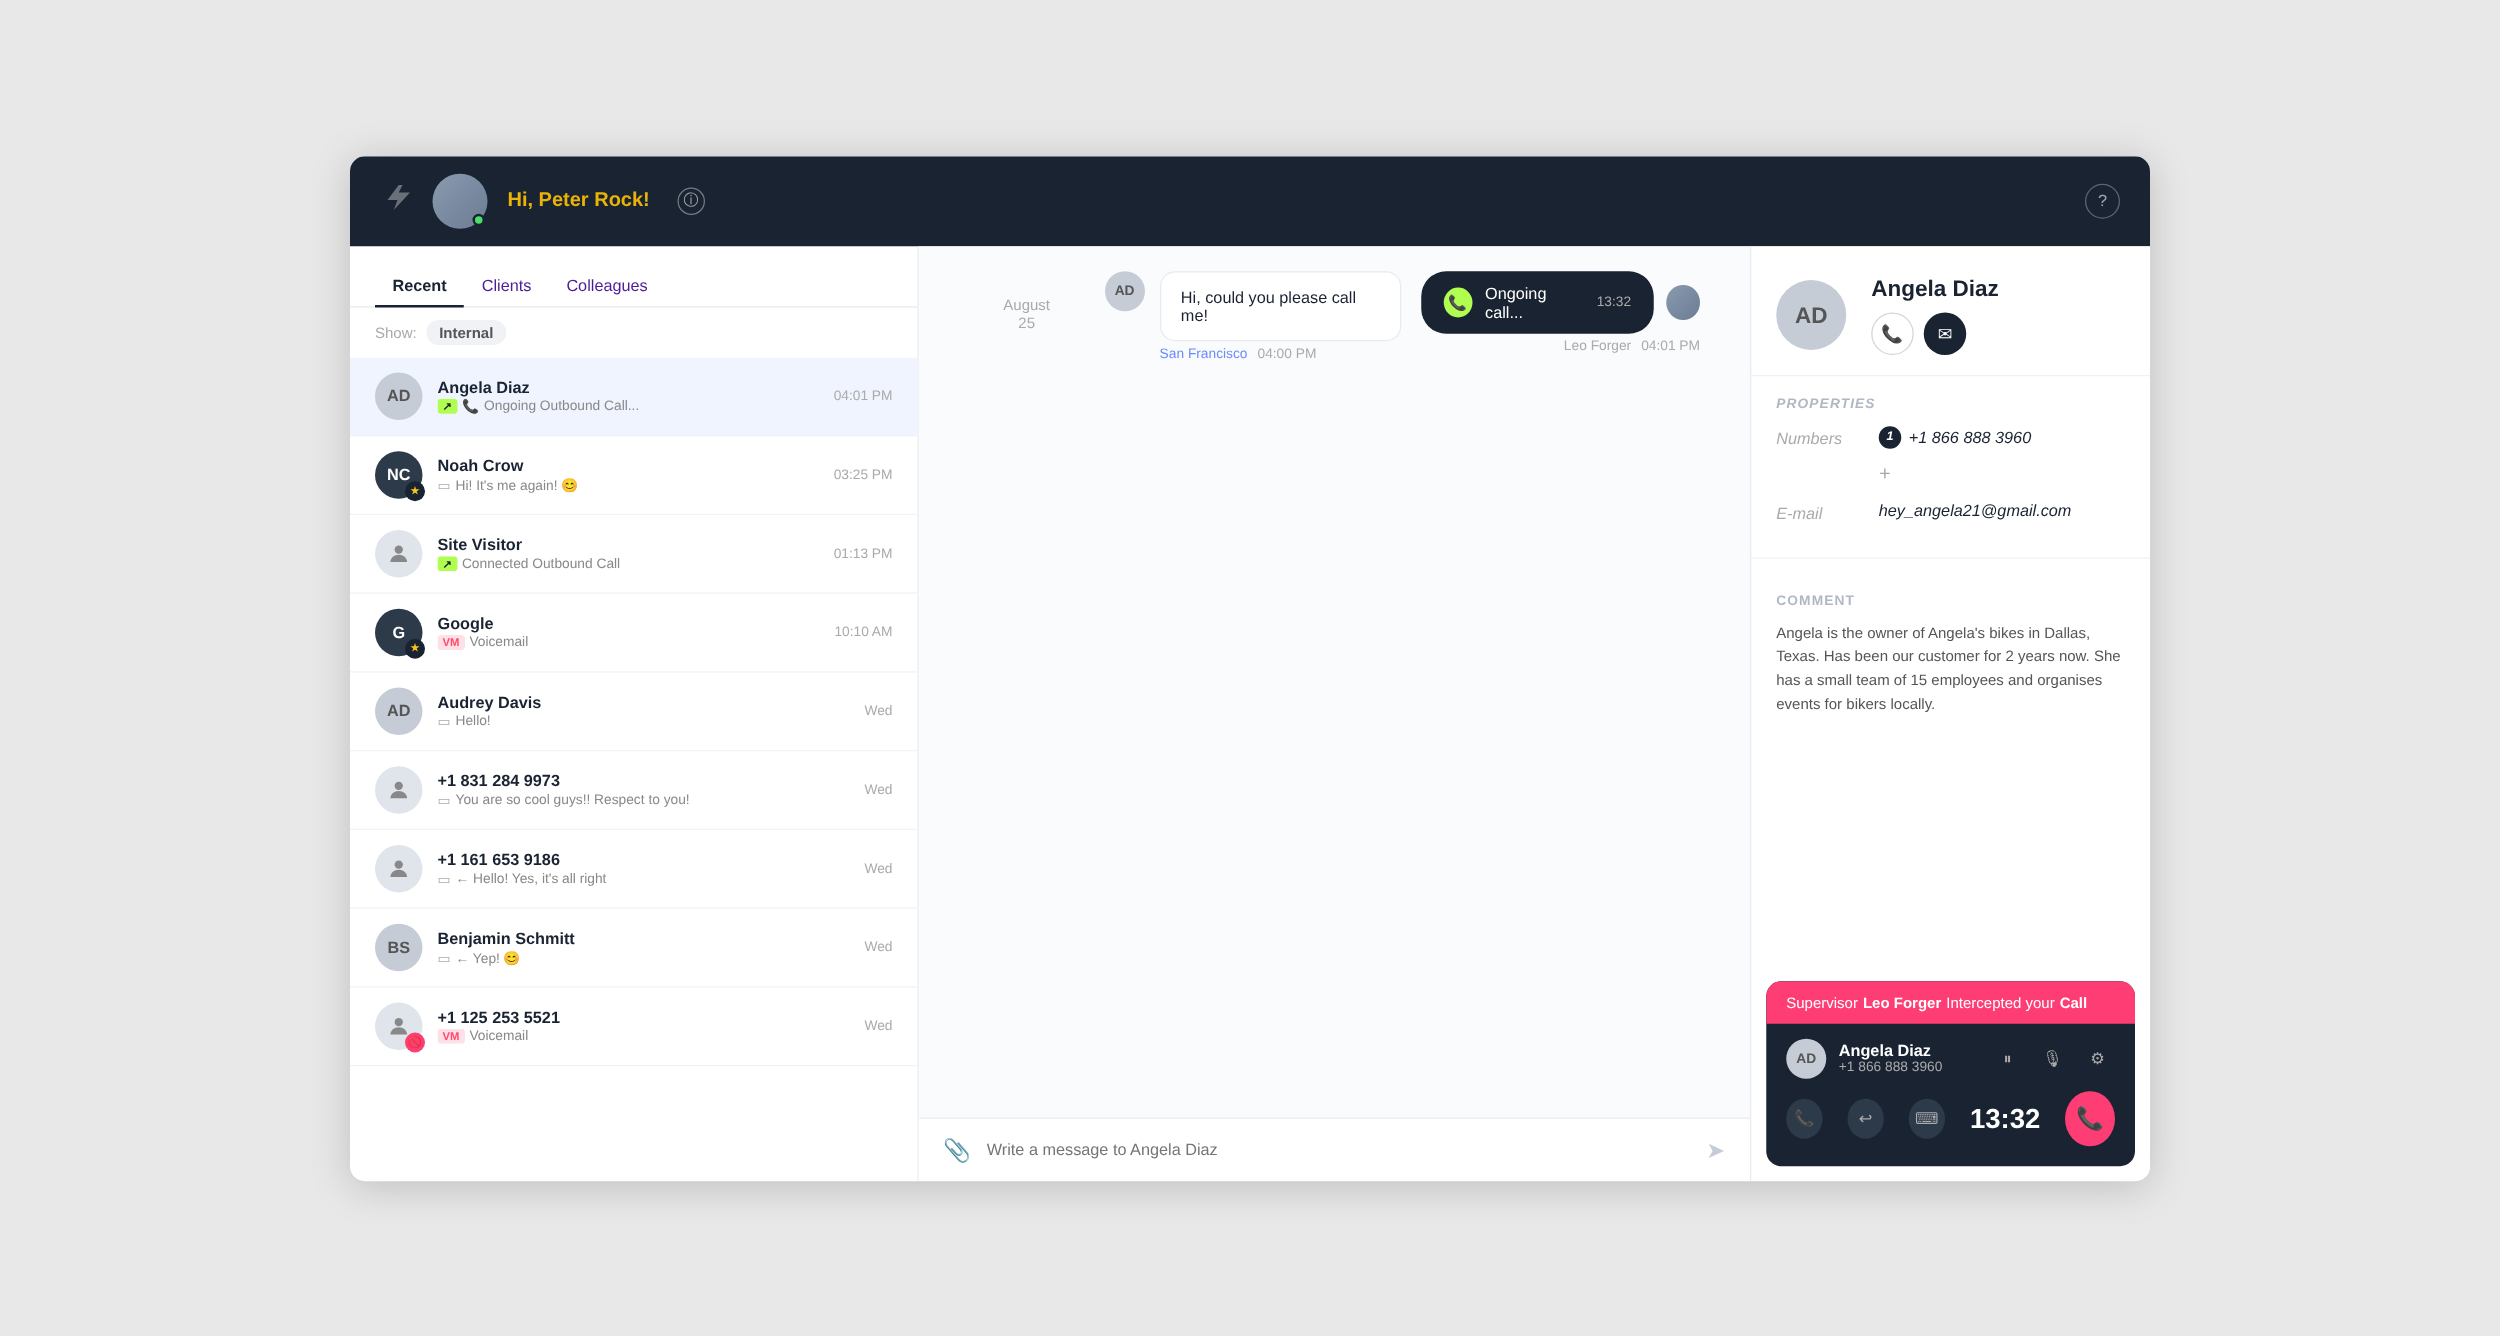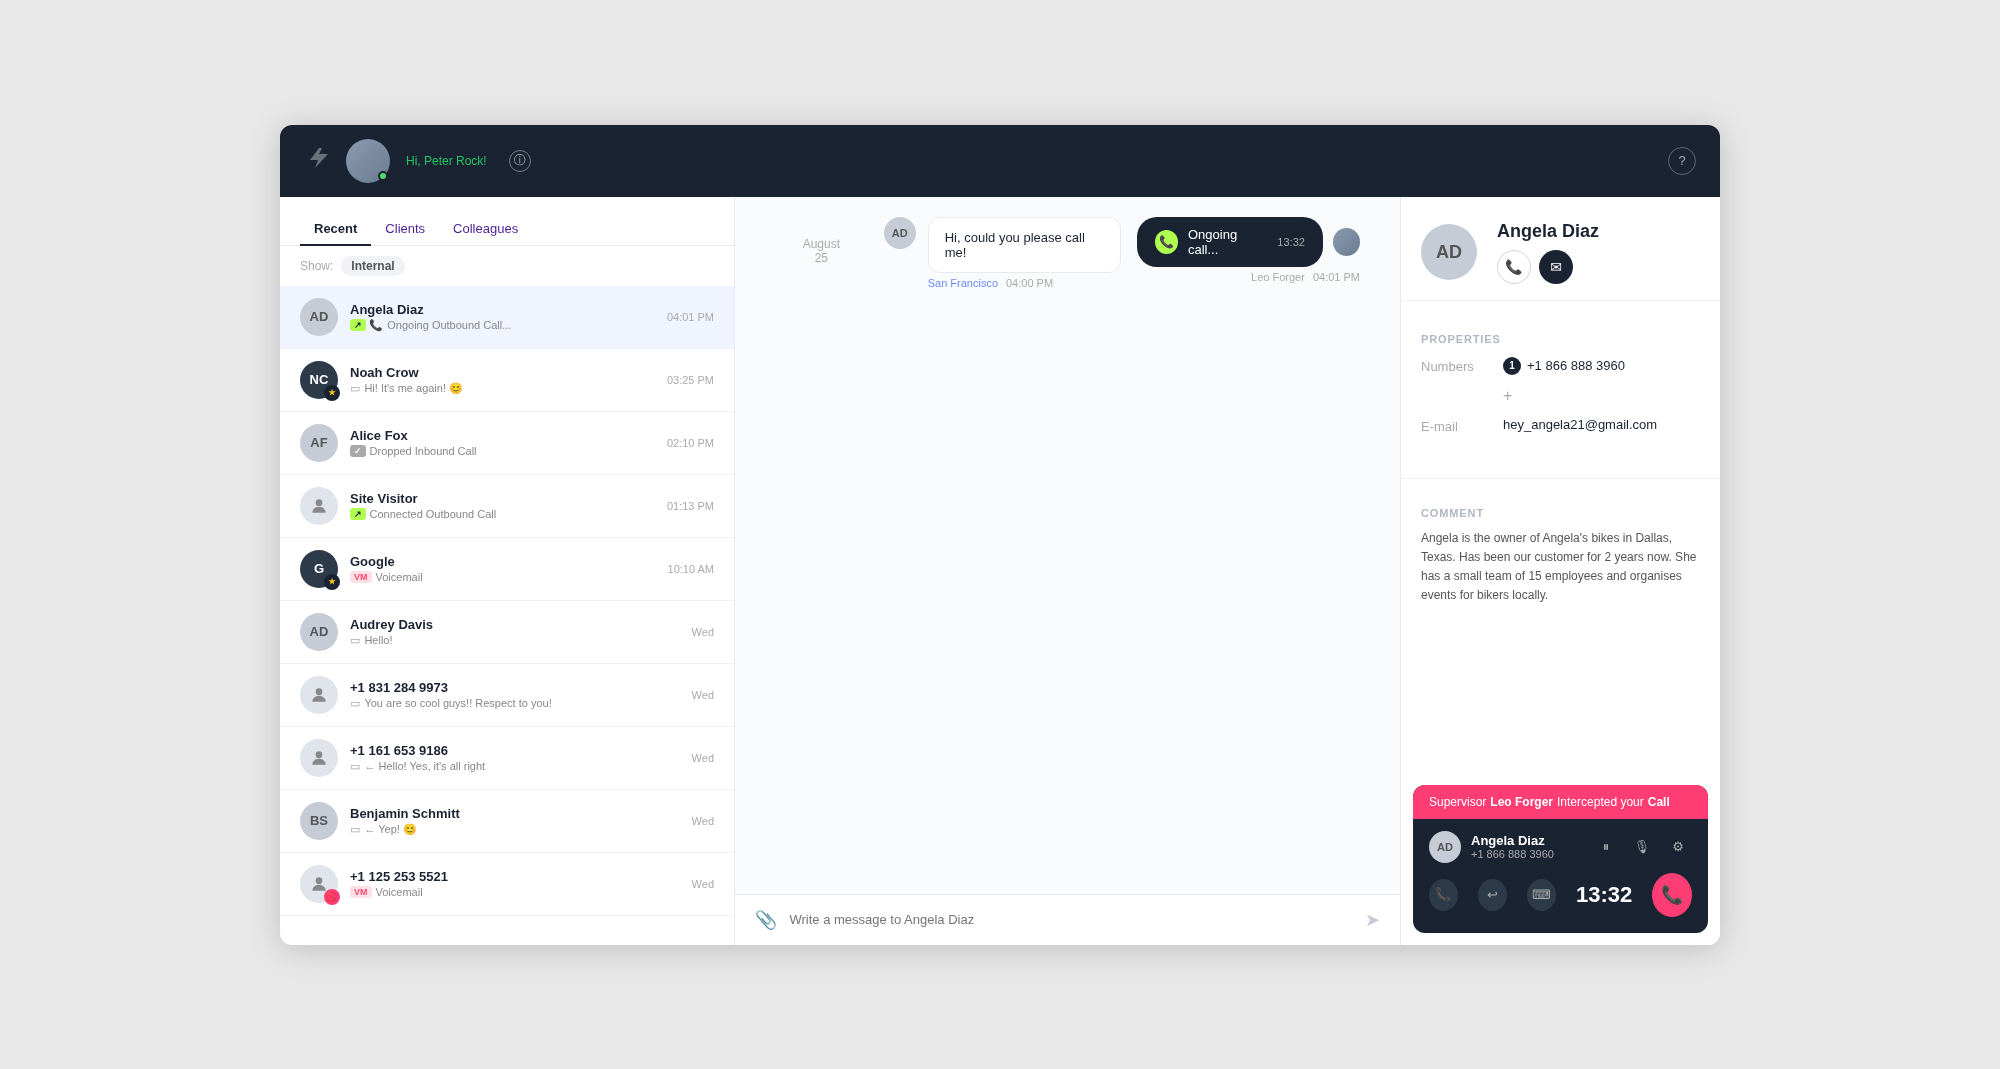--- a/index.html
+++ b/index.html
@@ -7,21 +7,21 @@
     
     .app-container { width: 1440px; height: 820px; background: #fff; border-radius: 12px; overflow: hidden; display: flex; flex-direction: column; box-shadow: 0 4px 32px rgba(0,0,0,0.18); }
     
     
     .header { background: #1a2332; height: 72px; display: flex; align-items: center; padding: 0 24px; justify-content: space-between; flex-shrink: 0; }
     .header-left { display: flex; align-items: center; gap: 16px; }
     .header-logo { color: #fff; opacity: 0.7; font-size: 22px; }
     .header-avatar-wrap { position: relative; }
     .avatar-img-placeholder { width: 44px; height: 44px; border-radius: 50%; background: linear-gradient(135deg, #8a9bb0, #6b7c93); }
     .online-dot { width: 10px; height: 10px; background: #4cde6a; border-radius: 50%; position: absolute; bottom: 2px; right: 2px; border: 2px solid #1a2332; }
-    .header-greeting { color: #22c55e; font-size: 12px; font-weight: 400; }
+    .header-greeting { color: #eab308; font-size: 16px; font-weight: 700; }
     .header-info-icon { width: 22px; height: 22px; border-radius: 50%; border: 1.5px solid rgba(255,255,255,0.4); display: flex; align-items: center; justify-content: center; color: rgba(255,255,255,0.6); font-size: 12px; cursor: pointer; margin-left: 6px; }
     .header-right { color: rgba(255,255,255,0.5); }
     .header-help-icon { width: 28px; height: 28px; border-radius: 50%; border: 1.5px solid rgba(255,255,255,0.3); display: flex; align-items: center; justify-content: center; color: rgba(255,255,255,0.6); font-size: 13px; cursor: pointer; }
     
     
     .main-body { display: flex; flex: 1; overflow: hidden; }
     
     
     .sidebar { width: 455px; border-right: 1px solid #e8eaed; display: flex; flex-direction: column; flex-shrink: 0; }
     .sidebar-tabs { display: flex; gap: 0; padding: 16px 20px 0; border-bottom: 1px solid #e8eaed; }
@@ -65,21 +65,21 @@
     
     .right-panel { width: 320px; border-left: 1px solid #e8eaed; display: flex; flex-direction: column; flex-shrink: 0; background: #fff; }
     .contact-header { display: flex; align-items: center; gap: 20px; padding: 24px 20px 16px; border-bottom: 1px solid #f0f2f5; }
     .contact-big-avatar { width: 56px; height: 56px; border-radius: 50%; background: #c5ccd6; display: flex; align-items: center; justify-content: center; font-size: 18px; font-weight: 700; color: #555; flex-shrink: 0; }
     .contact-header-info { flex: 1; }
     .contact-header-name { font-size: 18px; font-weight: 700; color: #1a2332; }
     .contact-actions { display: flex; gap: 8px; margin-top: 8px; }
     .contact-action-btn { width: 34px; height: 34px; border-radius: 50%; display: flex; align-items: center; justify-content: center; cursor: pointer; }
     .contact-action-btn.outline { border: 1.5px solid #d0d5dd; background: #fff; color: #888; font-size: 14px; }
     .contact-action-btn.filled { background: #1a2332; color: #fff; font-size: 14px; }
-    .properties-section { padding: 32px 20px; border-bottom: 1px solid #f0f2f5; }
+    .properties-section { padding: 16px 20px; border-bottom: 1px solid #f0f2f5; font-style: italic; }
     .properties-title { font-size: 11px; font-weight: 700; color: #b0b8c4; letter-spacing: 0.08em; margin-bottom: 12px; }
     .property-row { display: flex; align-items: flex-start; gap: 12px; margin-bottom: 12px; font-size: 13px; }
     .property-label { color: #aaa; width: 70px; flex-shrink: 0; padding-top: 2px; }
     .property-value { color: #1a2332; font-weight: 500; display: flex; align-items: center; gap: 6px; flex-wrap: wrap; }
     .number-badge { background: #1a2332; color: #fff; border-radius: 50%; width: 18px; height: 18px; display: flex; align-items: center; justify-content: center; font-size: 10px; font-weight: 700; }
     .add-icon { color: #aaa; font-size: 16px; cursor: pointer; margin-top: 4px; }
     .comment-section { padding: 28px 20px; flex: 1; }
     .comment-title { font-size: 11px; font-weight: 700; color: #b0b8c4; letter-spacing: 0.08em; margin-bottom: 10px; }
     .comment-text { font-size: 12px; color: #555; line-height: 1.6; }
     
@@ -165,31 +165,20 @@
           <div class="contact-info">
             <div class="contact-name">Noah Crow</div>
             <div class="contact-preview">
               <span style="font-size:11px;color:#aaa;">▭</span>
               <span>Hi! It's me again! 😊</span>
             </div>
           </div>
           <span class="contact-time">03:25 PM</span>
         </div>
 
-        <div class="contact-item">
-          <div class="contact-avatar gray">AF</div>
-          <div class="contact-info">
-            <div class="contact-name">Alice Fox</div>
-            <div class="contact-preview">
-              <span style="background:#aaa;color:#fff;border-radius:3px;padding:1px 4px;font-size:9px;font-weight:700;">✓</span>
-              <span>Dropped Inbound Call</span>
-            </div>
-          </div>
-          <span class="contact-time">02:10 PM</span>
-        </div>
 
         <div class="contact-item">
           <div class="contact-avatar gray" style="background:#e0e5ec;">
             <svg width="20" height="20" viewBox="0 0 24 24" fill="#888">
                 <circle cx="12" cy="8" r="4"></circle>
                 <path d="M4 20c0-4 3.6-7 8-7s8 3 8 7"></path>
               </svg>
           </div>
           <div class="contact-info">
             <div class="contact-name">Site Visitor</div>

